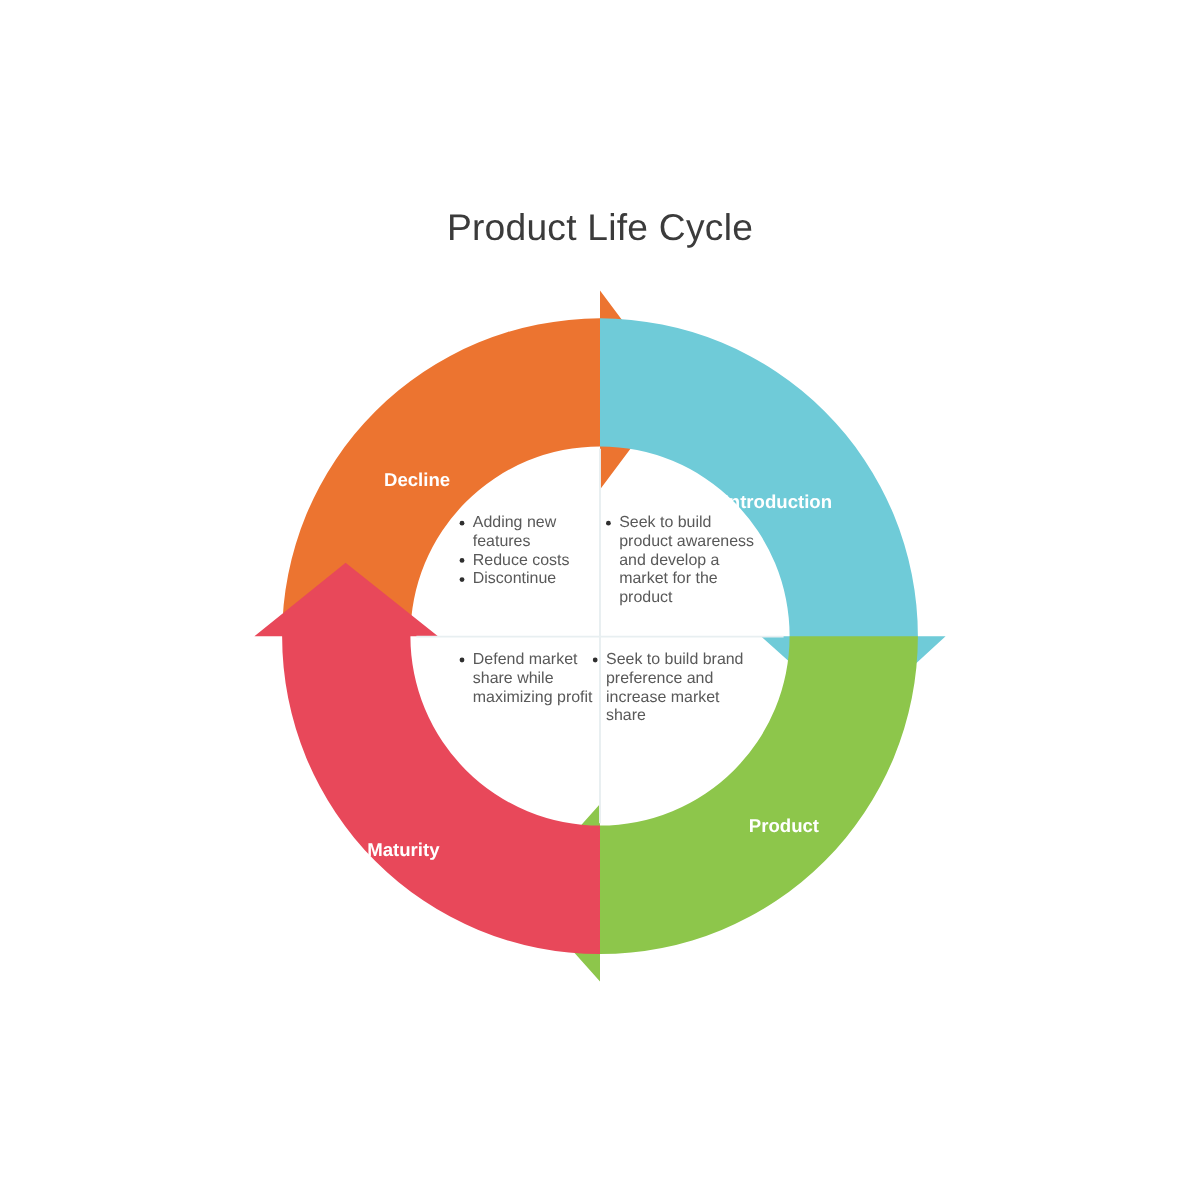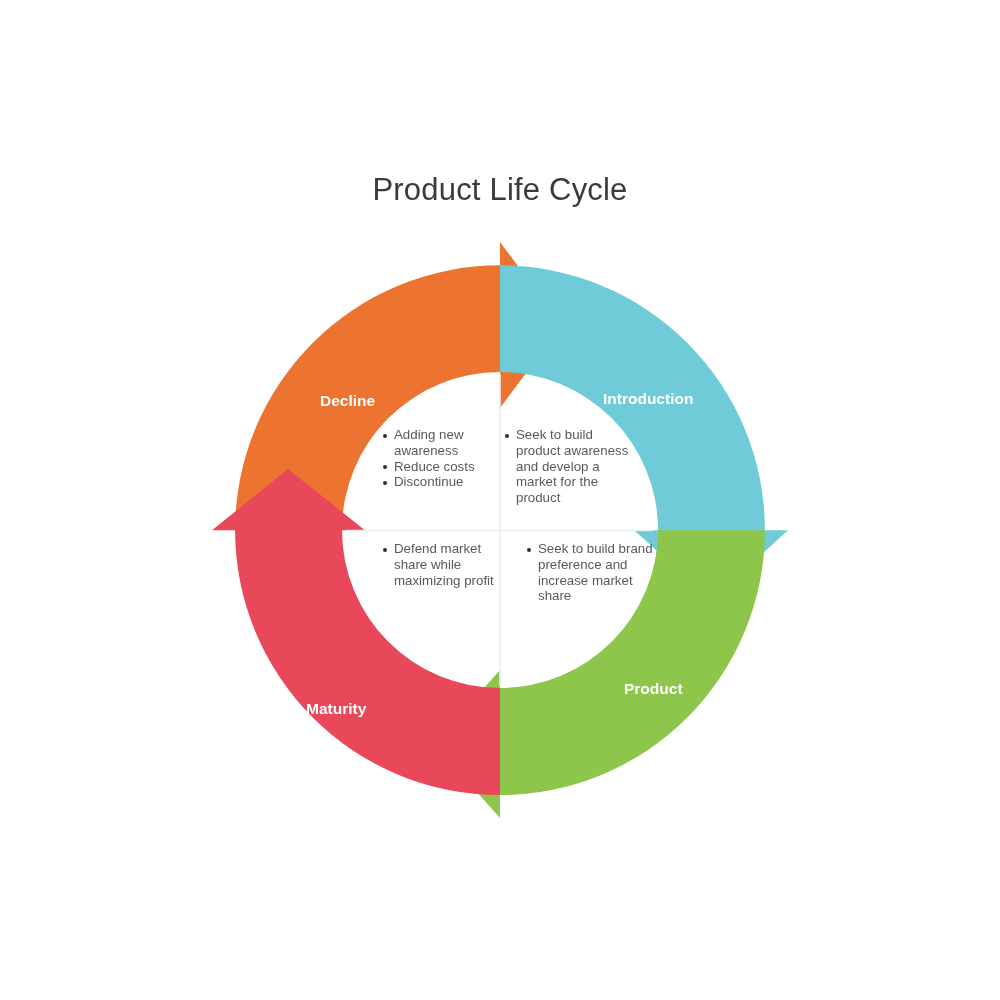--- a/index.html
+++ b/index.html
@@ -38,21 +38,21 @@
     height: 1000px;
   }
   .stage-label {
     position: absolute;
     font-size: 15.5px;
     font-weight: bold;
     color: #ffffff;
     white-space: nowrap;
     margin-top: 16px;
   }
-  #label-introduction { left: 603px; top: 374px; }
+  #label-introduction { left: 603px; top: 394px; }
   #label-growth       { left: 624px; top: 664px; }
   #label-maturity     { left: 306px; top: 684px; }
   #label-decline      { left: 320px; top: 376px; }
 
   .quad-text {
     position: absolute;
     font-size: 13.3px;
     line-height: 15.8px;
     color: #595959;
   }
@@ -72,21 +72,21 @@
     left: 0;
     top: 6.5px;
     width: 4px;
     height: 4px;
     border-radius: 50%;
     background: #2f2f2f;
   }
   #text-decline      { left: 383px; top: 427px; width: 110px; }
   #text-introduction { left: 505px; top: 427px; width: 128px; }
   #text-maturity     { left: 383px; top: 541px; width: 115px; }
-  #text-growth       { left: 527px; top: 541px; width: 128px; }
+  #text-growth       { left: 494px; top: 541px; width: 128px; }
 </style>
 </head>
 <body>
 
 <div id="canvas">
 
   <div id="diagram-title">Product Life Cycle</div>
 
   <svg class="ring" viewBox="0 0 1000 1000">
 
@@ -130,21 +130,21 @@
     <line x1="347" y1="530.5" x2="653" y2="530.5" stroke="#e8eff1" stroke-width="1.6"></line>
   </svg>
 
   <div class="stage-label" id="label-introduction">Introduction</div>
   <div class="stage-label" id="label-growth">Product</div>
   <div class="stage-label" id="label-maturity">Maturity</div>
   <div class="stage-label" id="label-decline">Decline</div>
 
   <div class="quad-text" id="text-decline">
     <ul>
-      <li>Adding new awareness</li>
+      <li>Adding new features</li>
       <li>Reduce costs</li>
       <li>Discontinue</li>
     </ul>
   </div>
 
   <div class="quad-text" id="text-maturity">
     <ul>
       <li>Defend market share while maximizing profit</li>
     </ul>
   </div>

